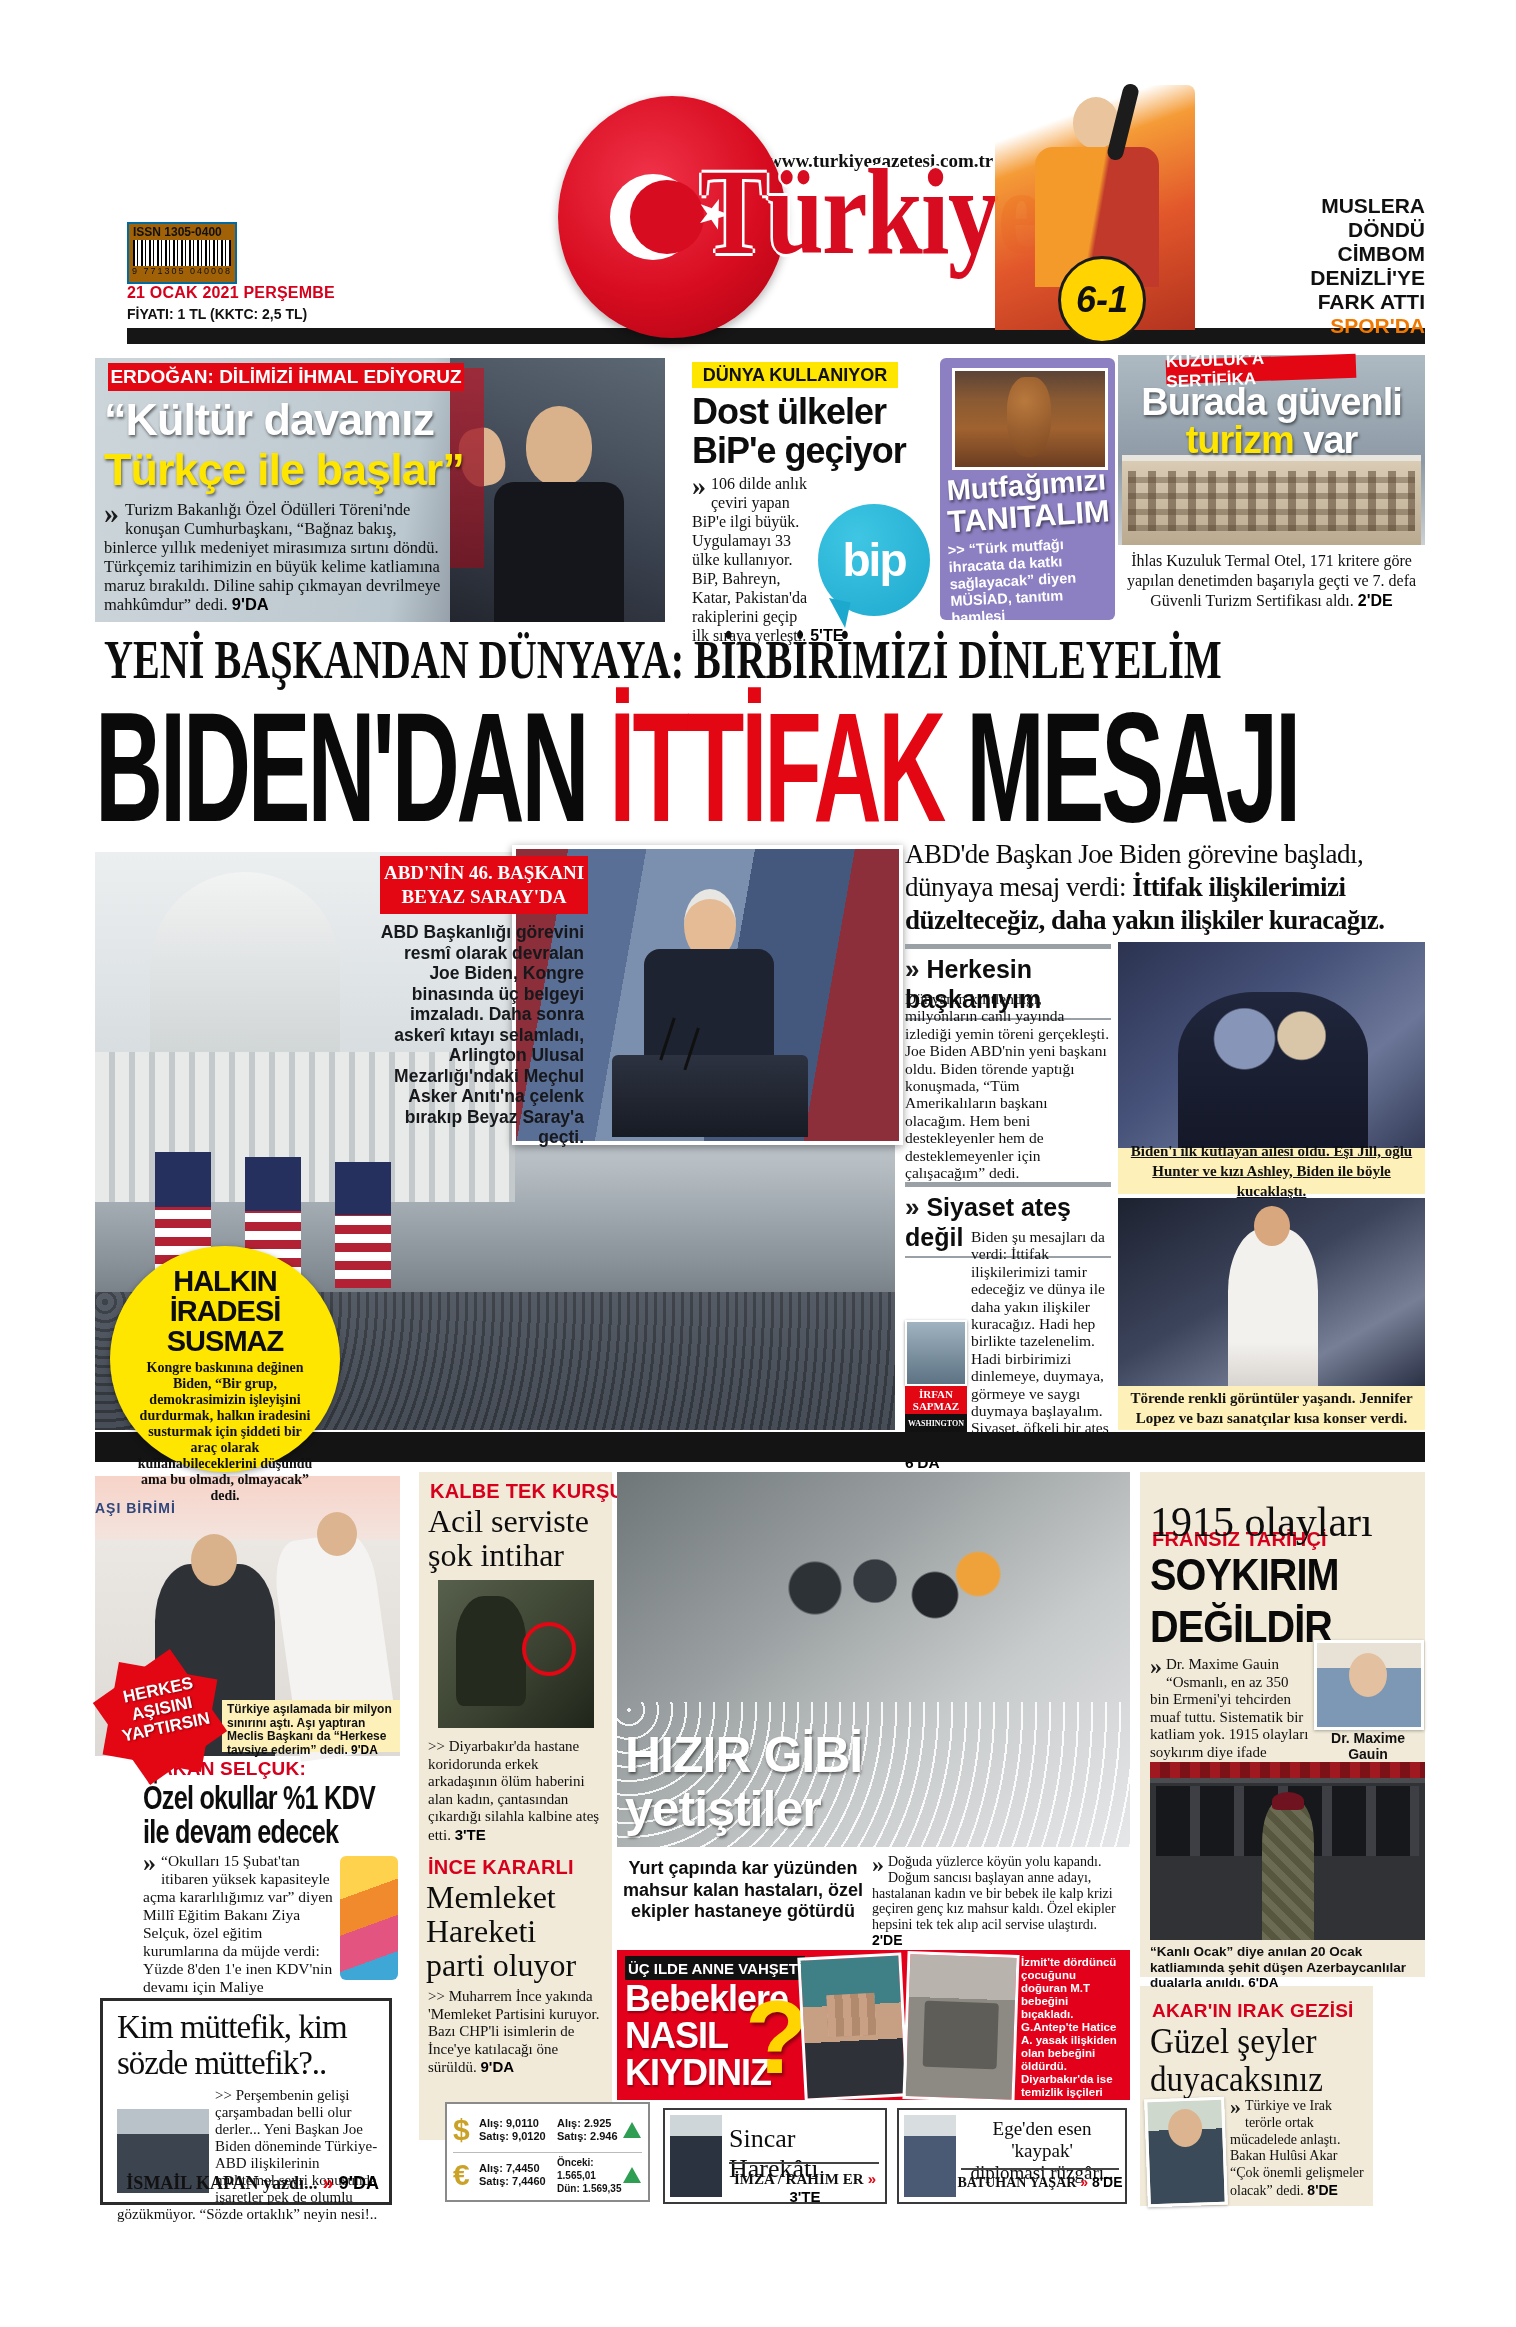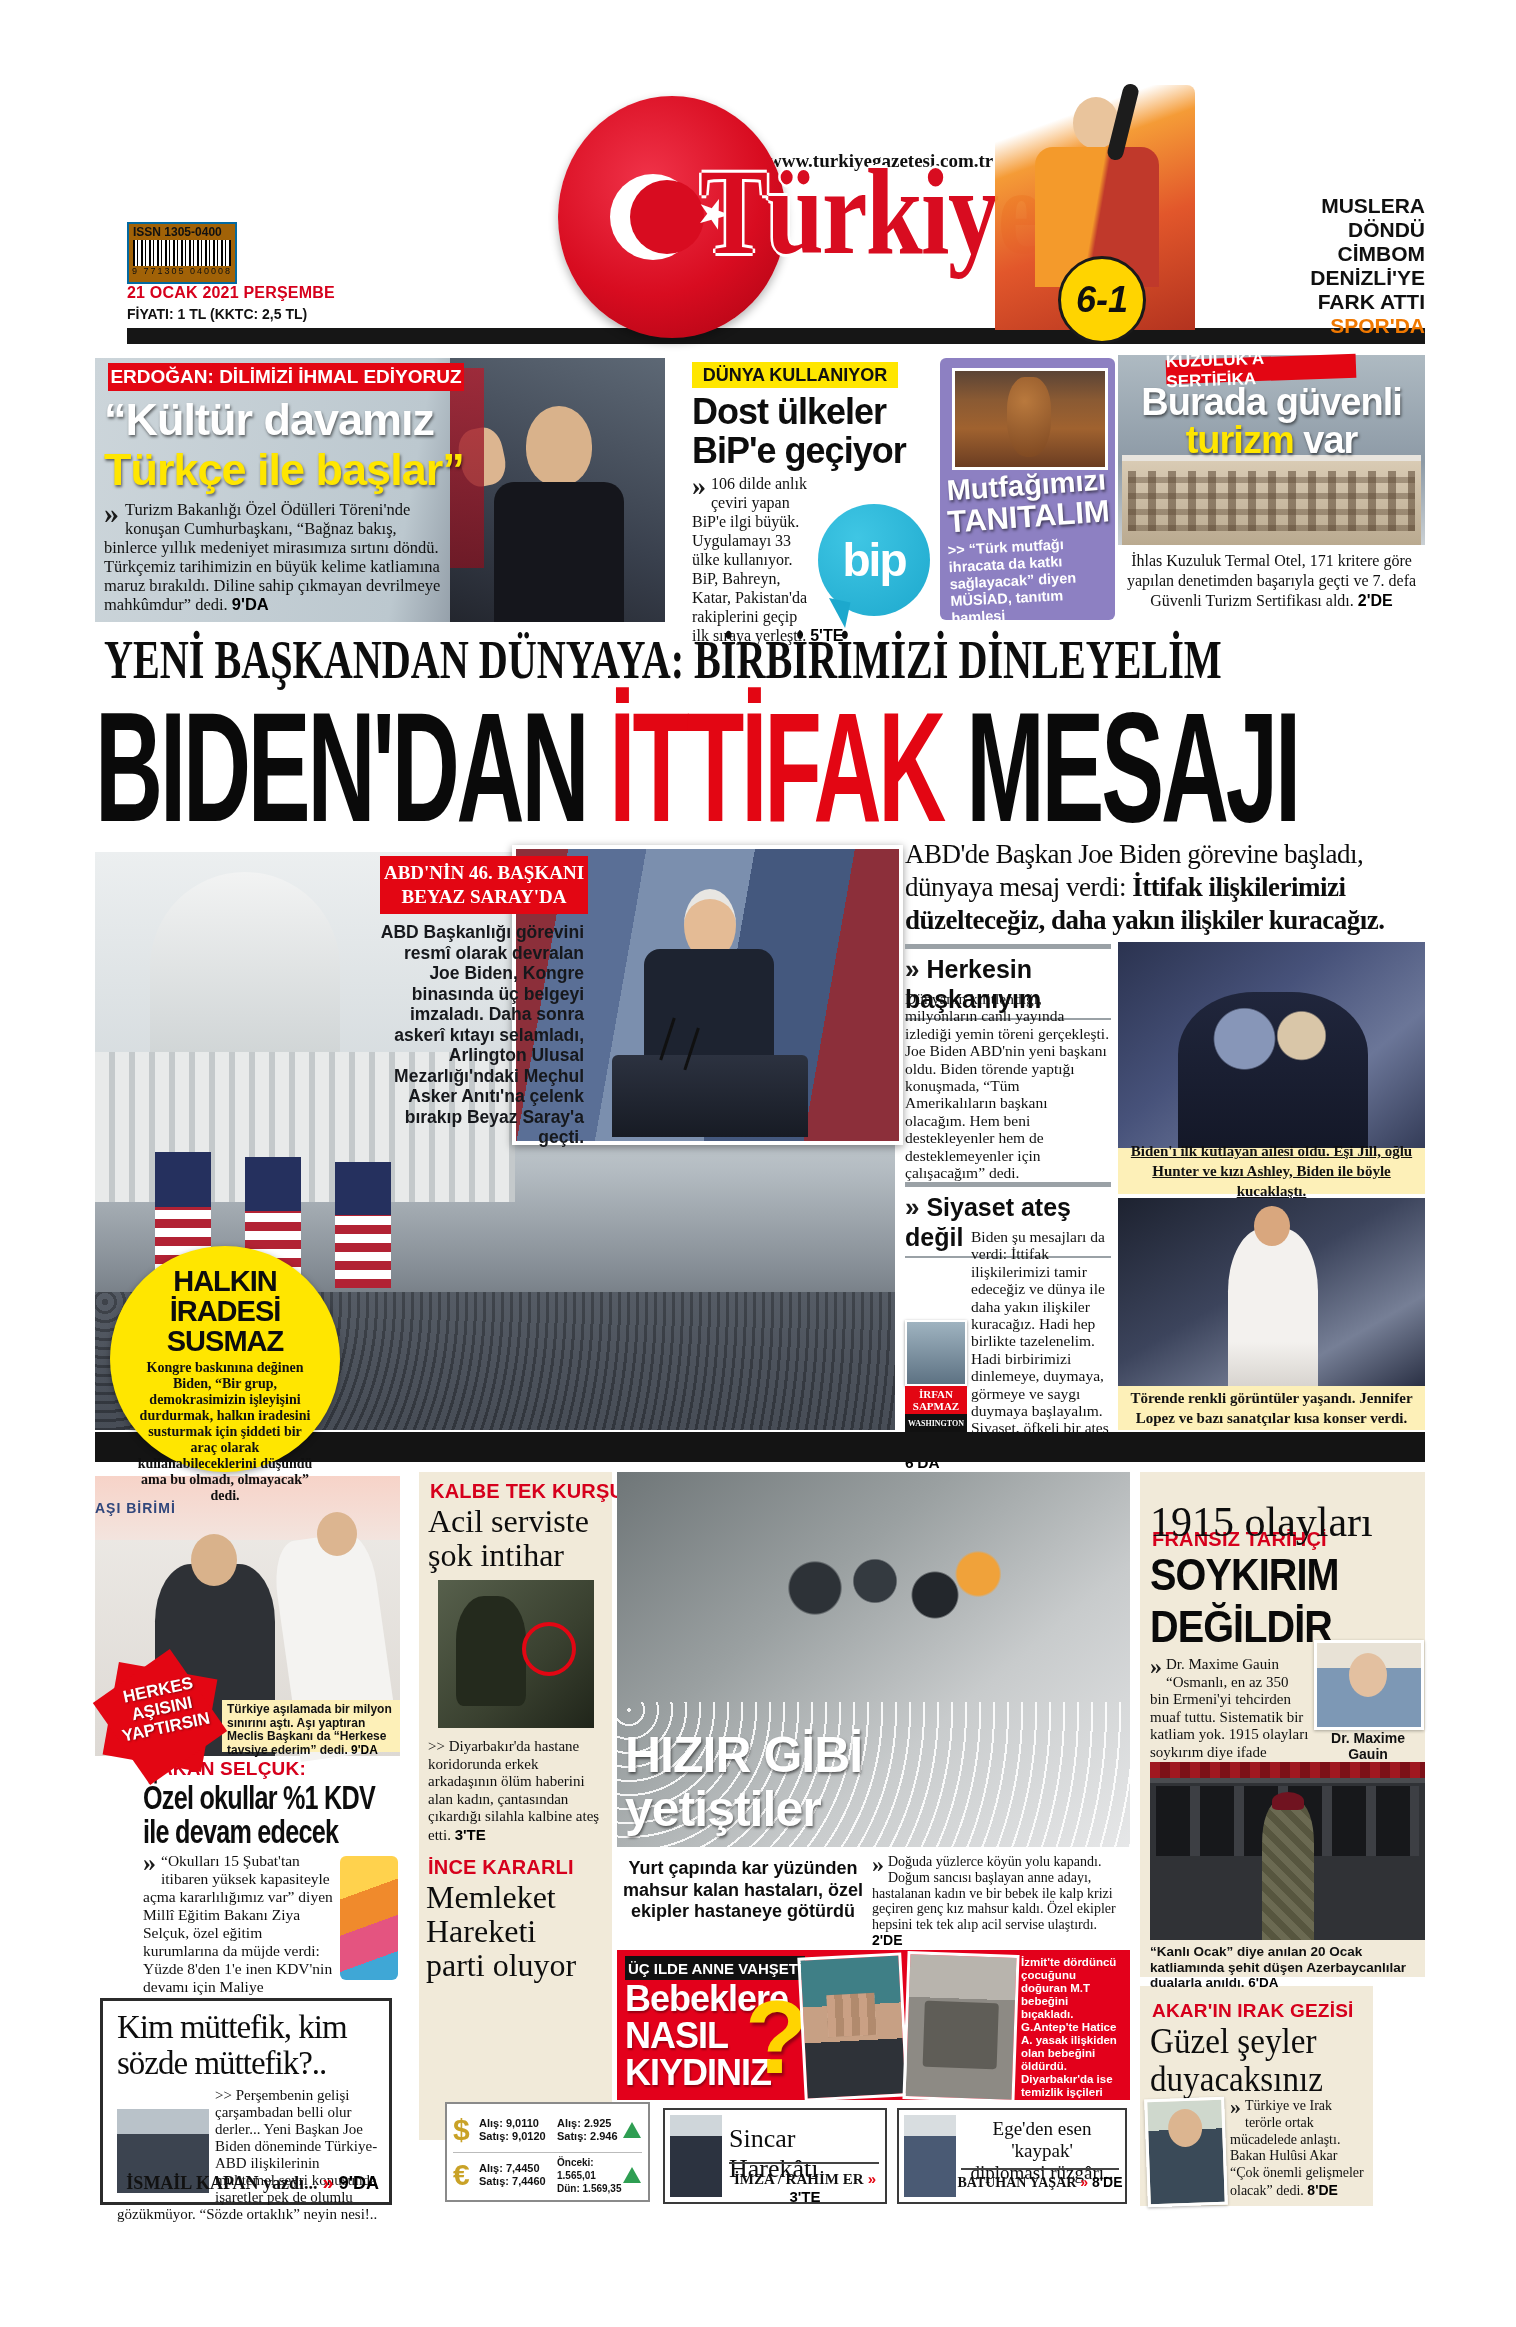--- a/index.html
+++ b/index.html
@@ -308,20 +308,23 @@
   </div>
   <div class="abs ser" style="left:428px;top:1738px;width:176px;font-size:15px;line-height:17.5px;color:#101010;">
     <span>&gt;&gt;</span> <span>Diyarbakır'da hastane koridorunda erkek arkadaşının ölüm haberini alan kadın, çantasından çıkardığı silahla kalbine ateş etti.</span> <span class="pref">3'TE</span>
   </div>
   <div class="abs kick" style="left:428px;top:1856px;font-size:20px;">İNCE KARARLI</div>
   <div class="abs ser" style="left:426px;top:1880px;font-size:32px;line-height:34px;color:#0d0d0d;">
     <div>Memleket</div>
     <div>Hareketi</div>
     <div>parti oluyor</div>
   </div>
+  <div class="abs ser" style="left:428px;top:1988px;width:176px;font-size:15px;line-height:17.5px;color:#101010;">
+    <span>&gt;&gt;</span> <span>Muharrem İnce yakında 'Memleket Partisini kuruyor. Bazı CHP'li isimlerin de İnce'ye katılacağı öne sürüldü.</span> <span class="pref">9'DA</span>
+  </div>
 
   <div class="abs" style="left:617px;top:1472px;width:513px;height:375px;background:linear-gradient(140deg,#6f7678 0%,#9aa0a1 35%,#c8cbcc 65%,#e6e7e8 100%);">
     <div class="dec" style="left:150px;top:60px;width:240px;height:140px;background:radial-gradient(circle at 20% 40%,#2d3237 0 12%,rgba(0,0,0,0) 13%),radial-gradient(circle at 45% 35%,#343a40 0 13%,rgba(0,0,0,0) 14%),radial-gradient(circle at 70% 45%,#23272c 0 12%,rgba(0,0,0,0) 13%),radial-gradient(circle at 88% 30%,#f0a23a 0 9%,rgba(0,0,0,0) 10%);"></div>
     <div class="dec" style="left:0;top:230px;width:513px;height:145px;background:repeating-radial-gradient(circle at 12px 8px,rgba(255,255,255,.9) 0 2px,rgba(0,0,0,0) 2px 14px);"></div>
   </div>
   <div class="abs b w shadow" style="left:625px;top:1728px;font-size:50px;line-height:54px;letter-spacing:-1px;z-index:5;">
     <div>HIZIR GİBİ</div>
     <div>yetiştiler</div>
   </div>
   <div class="abs" style="left:617px;top:1847px;width:513px;height:100px;background:#fff;"></div>

